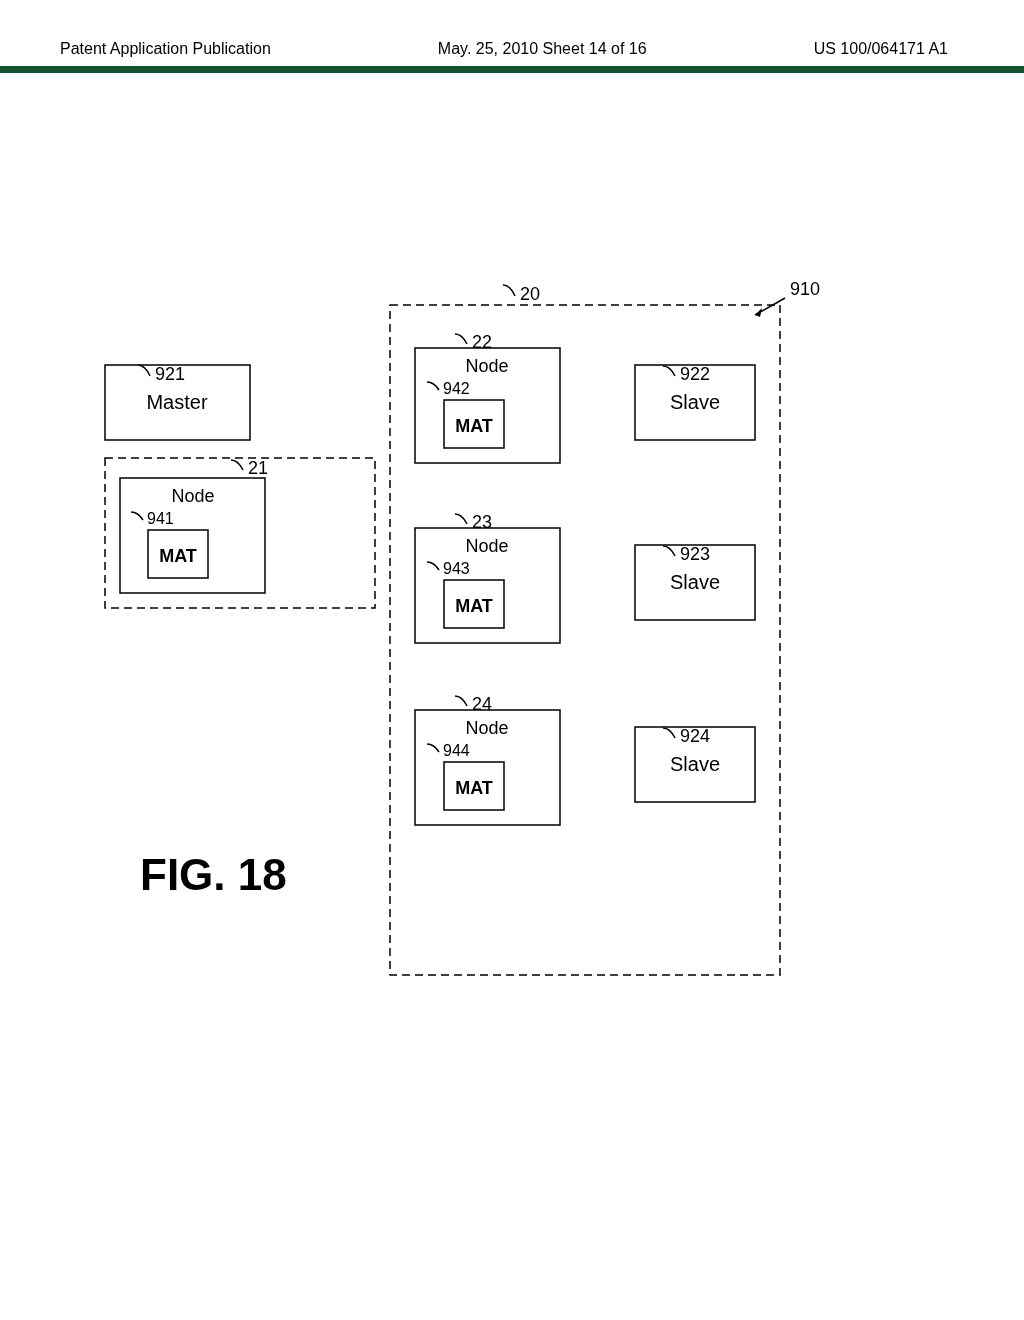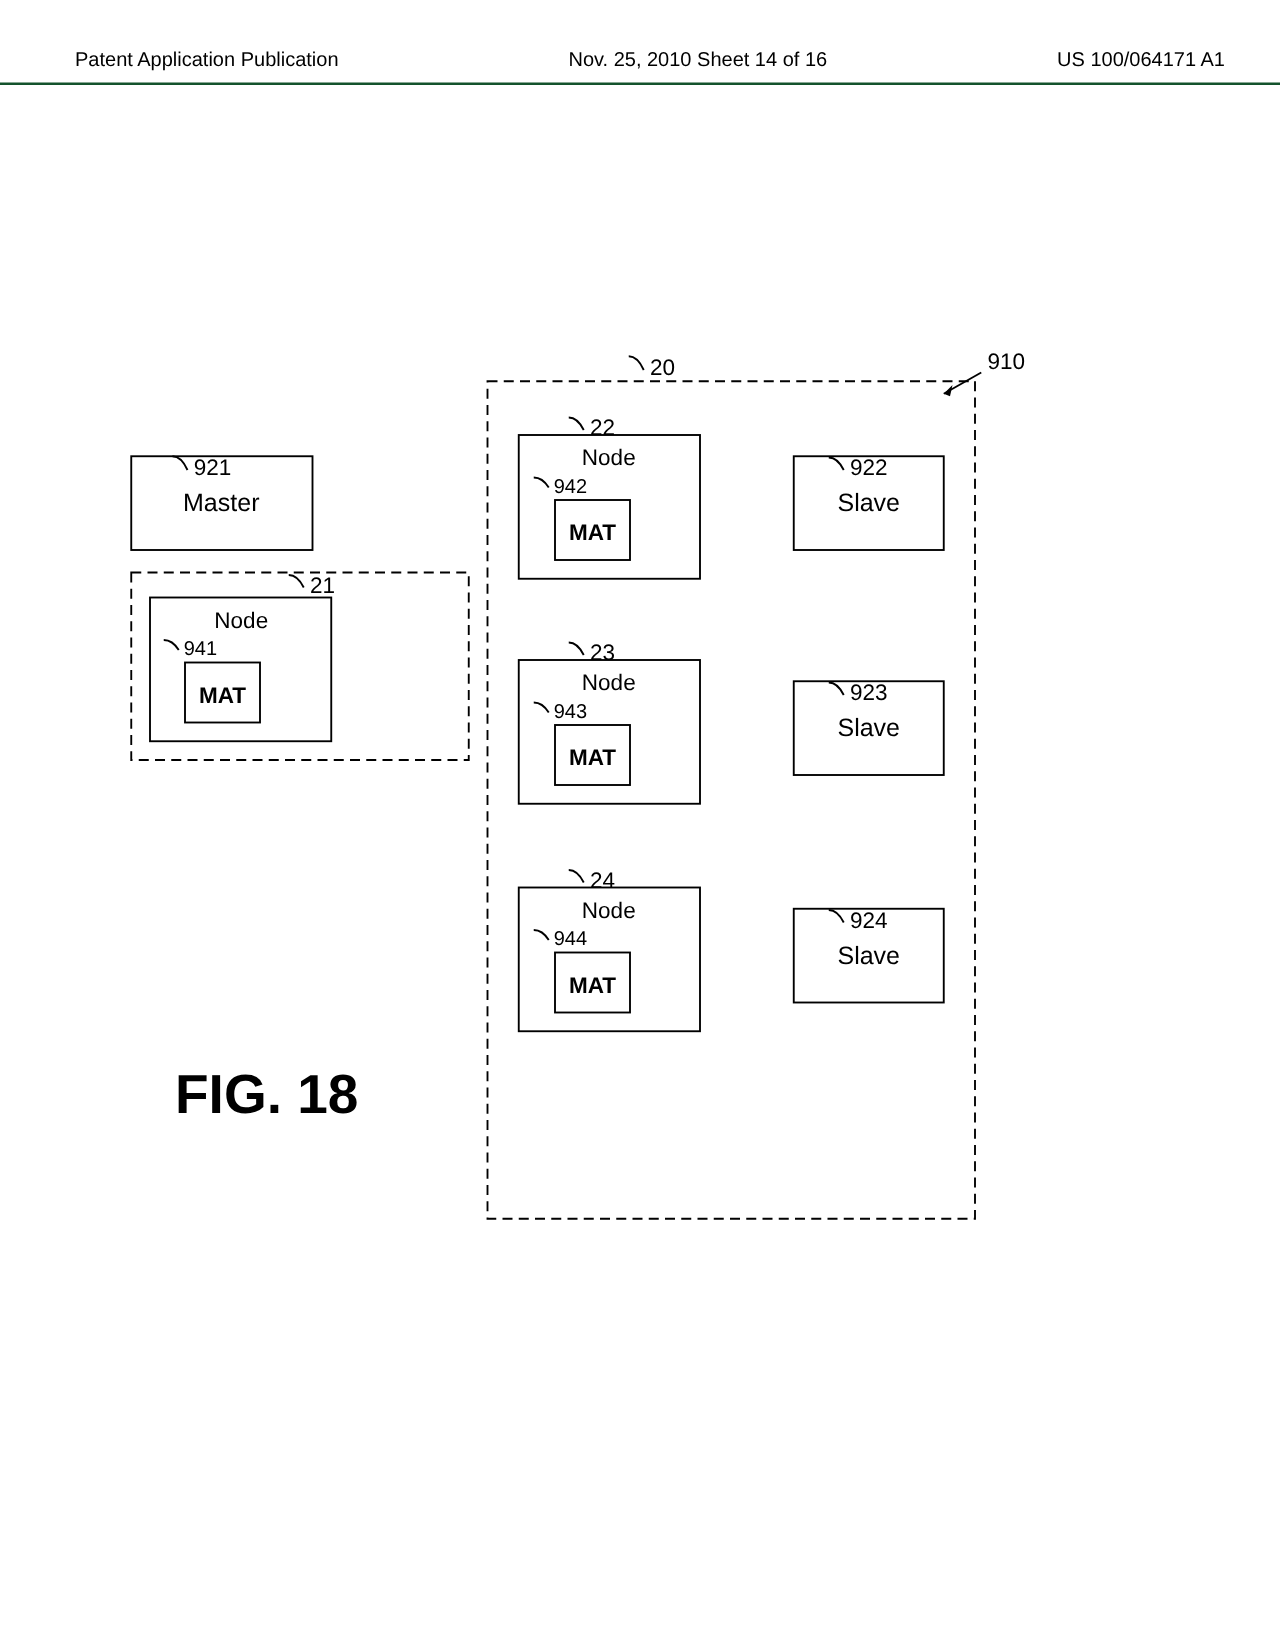--- a/index.html
+++ b/index.html
@@ -9,34 +9,34 @@
       background: #fff;
       font-family: Arial, sans-serif;
       position: relative;
       overflow: hidden;
     }
 
     .header {
       display: flex;
       justify-content: space-between;
       align-items: flex-end;
-      padding: 40px 44px 0 60px;
-      border-bottom: 2px solid #14532d;
+      padding: 40px 76px 0 60px;
+      border-bottom: 7px solid #14532d;
       padding-bottom: 8px;
     }
   </style>
 </head>
 <body>
 
 <div class="header">
   <div>
     <span>Patent Application Publication</span>
   </div>
   <div>
-    <span>Nov. 25, 2010  Sheet 14 of 16</span>
+    <span>May. 25, 2010  Sheet 14 of 16</span>
   </div>
   <div>
     <span>US 100/064171 A1</span>
   </div>
 </div>
 
 <svg style="position:absolute; top:100px; left:0; width:1024px; height:1100px;" viewBox="0 0 1024 1100">
 
   <text x="790" y="195" font-size="18" font-family="Arial">910</text>
   <line x1="785" y1="198" x2="755" y2="215" stroke="#000" stroke-width="1.5"></line>

